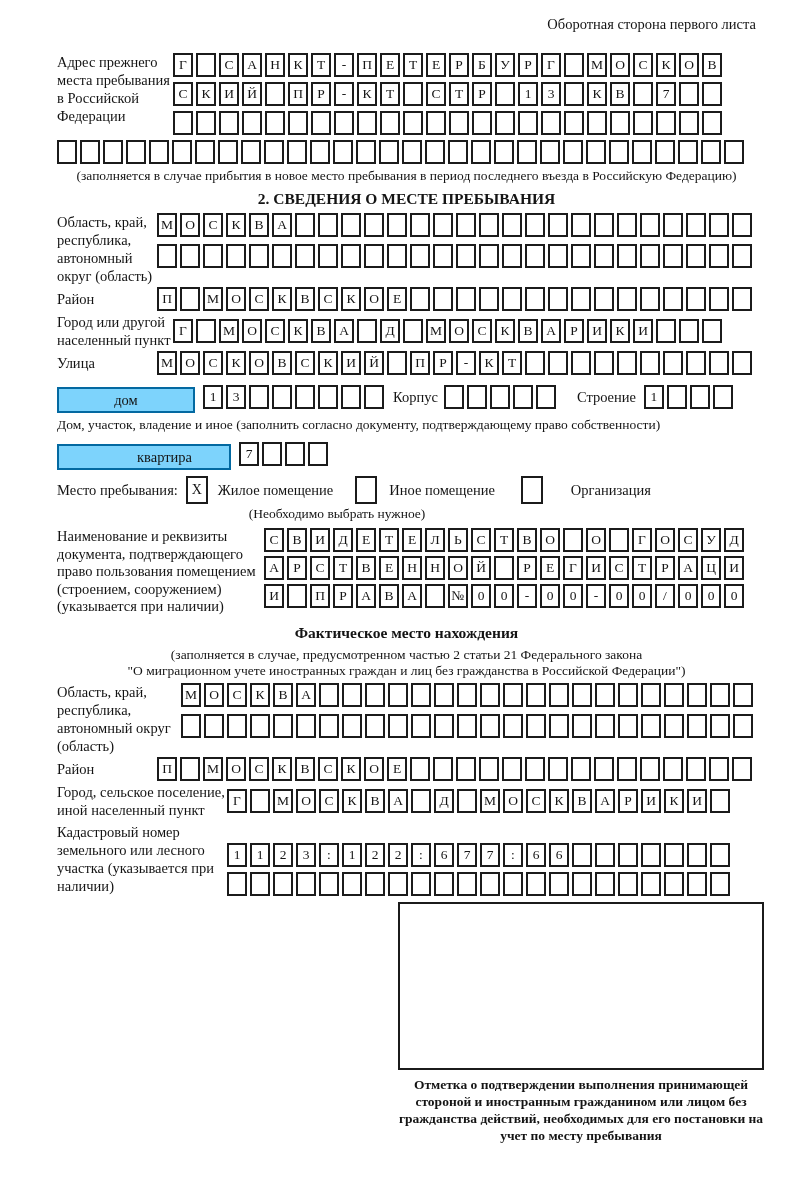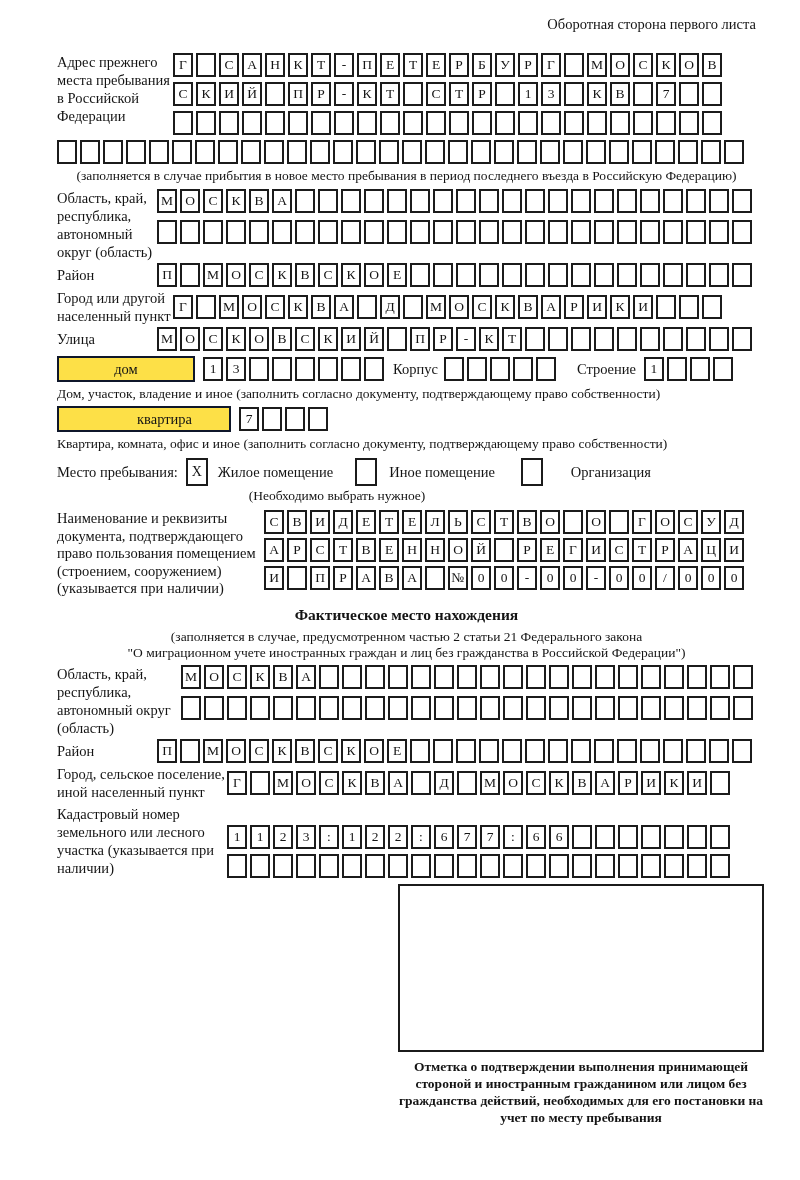--- a/index.html
+++ b/index.html
@@ -16,22 +16,22 @@
   .cellrow{display:flex;}
   .cell{
     box-sizing:border-box;flex:0 0 auto;width:20px;height:24px;margin-right:3px;
     border:2px solid #1b1b1b;display:flex;align-items:center;justify-content:center;
     font-size:13.5px;line-height:1;background:#fff;
   }
   .note{font-size:13.5px;line-height:16px;}
   .center{text-align:center;}
   .sect-title{font-weight:bold;font-size:15.5px;text-align:center;}
   .wbox{
-    box-sizing:border-box;border:2px solid #0f172a;height:26px;display:flex;
-    align-items:center;justify-content:center;font-size:14.5px;background:#fde047;
+    box-sizing:border-box;border:2px solid #0369a1;height:26px;display:flex;
+    align-items:center;justify-content:center;font-size:14.5px;background:#7dd3fc;margin-top:7px;
   }
   .chk{
     box-sizing:border-box;width:22px;height:28px;border:2px solid #1b1b1b;
     display:flex;align-items:center;justify-content:center;font-size:14px;background:#fff;
   }
   .stampwrap{margin-left:341px;width:366px;}
   .stampbox{box-sizing:border-box;width:366px;height:168px;border:2px solid #1b1b1b;background:#fff;}
   .stampcap{margin-top:6px;font-size:13.5px;line-height:17px;text-align:center;font-weight:bold;}
   .mt2{margin-top:2px}.mt4{margin-top:4px}.mt5{margin-top:5px}.mt6{margin-top:6px}.mt8{margin-top:8px}
 </style>
@@ -152,20 +152,21 @@
       <span class="cell"></span>
       <span class="cell"></span>
       <span class="cell"></span>
       <span class="cell"></span>
       <span class="cell"></span>
       <span class="cell"></span>
       <span class="cell"></span>
     </div>
   <div class="note center mt4">(заполняется в случае прибытия в новое место пребывания в период последнего въезда в Российскую Федерацию)</div>
 
+  <div class="sect-title mt6">2. СВЕДЕНИЯ О МЕСТЕ ПРЕБЫВАНИЯ</div>
 
   <div class="frow top mt5">
     <div class="lbl" style="width:100px;">Область, край, республика, автономный округ (область)</div>
     <div class="grid" style="gap:7px;">
       <div class="cellrow">
           <span class="cell">М</span>
           <span class="cell">О</span>
           <span class="cell">С</span>
           <span class="cell">К</span>
           <span class="cell">В</span>
@@ -348,21 +349,20 @@
 
   <div class="frow mt4">
     <div class="wbox" style="width:174px;margin-right:8px;padding-left:41px;">квартира</div>
     <div class="cellrow">
         <span class="cell">7</span>
         <span class="cell"></span>
         <span class="cell"></span>
         <span class="cell"></span>
       </div>
   </div>
-  <div class="note mt4">Квартира, комната, офис и иное (заполнить согласно документу, подтверждающему право собственности)</div>
 
   <div class="frow mt6">
     <div class="lbl">Место пребывания:</div>
     <span class="chk" style="margin-left:8px;">X</span>
     <div class="lbl" style="margin-left:10px;">Жилое помещение</div>
     <span class="chk" style="margin-left:22px;"></span>
     <div class="lbl" style="margin-left:12px;">Иное помещение</div>
     <span class="chk" style="margin-left:26px;"></span>
     <div class="lbl" style="margin-left:28px;">Организация</div>
   </div>

